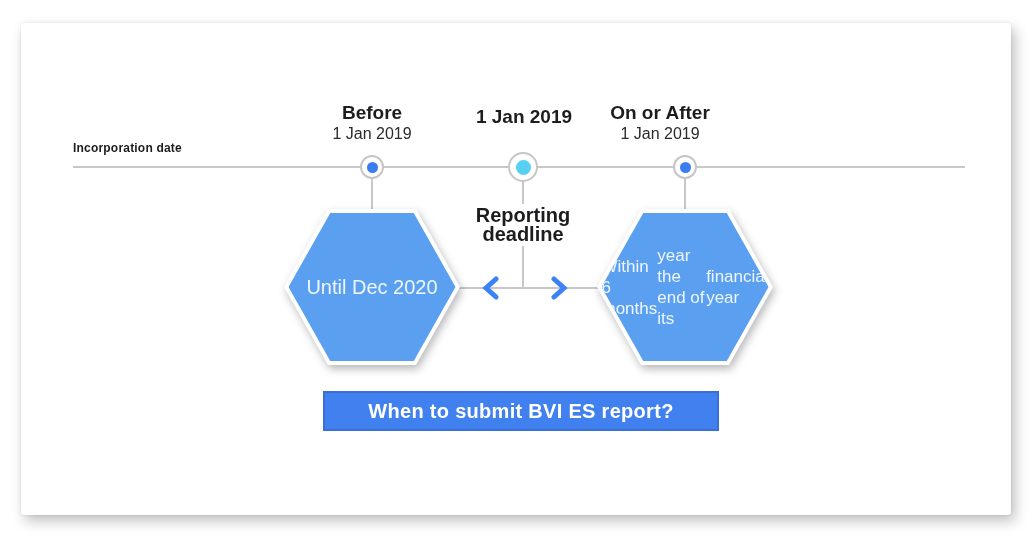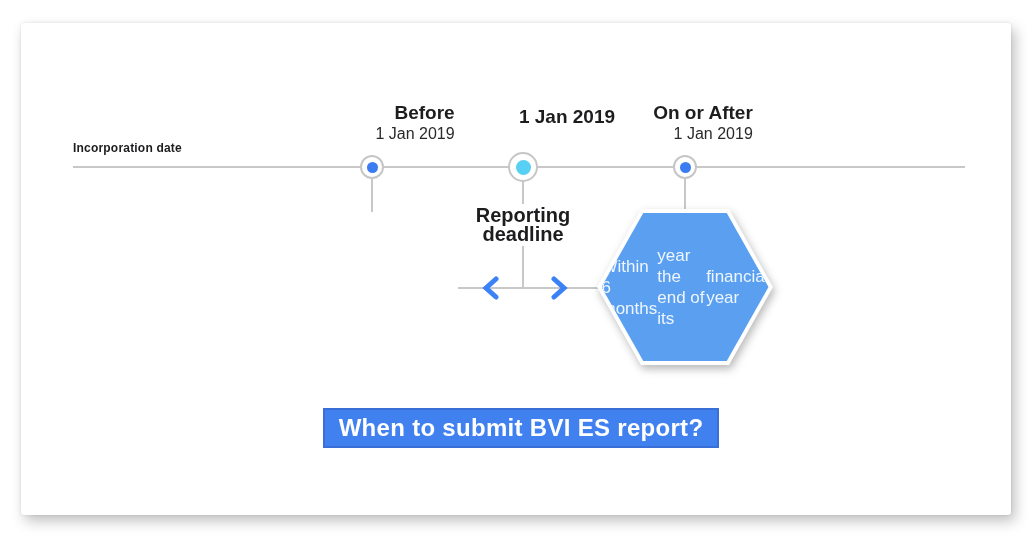--- a/index.html
+++ b/index.html
@@ -27,21 +27,21 @@
   }
   .marker .dot { border-radius:50%; }
   .marker-small { width:24px; height:24px; }
   .marker-small .dot { width:11px; height:11px; background:#3b7cf0; }
   .marker-large { width:30px; height:30px; }
   .marker-large .dot { width:15px; height:15px; background:#58d0f3; }
   .m-left  { left:360px; top:155px; }
   .m-mid   { left:508px; top:152px; }
   .m-right { left:673px; top:155px; }
 
-  .pt-label { position:absolute; transform:translateX(-50%); text-align:right; white-space:nowrap;margin-left:43px; }
+  .pt-label { position:absolute; transform:translateX(-50%); text-align:center; white-space:nowrap; }
   .pt-title { font-size:19px; line-height:22px; font-weight:700; color:#1d1d1f; }
   .pt-sub   { font-size:16px; line-height:19px; font-weight:400; color:#2a2a2c; }
   .lbl-before { left:372px; top:102px; }
   .lbl-mid    { left:524px; top:106px; }
   .lbl-after  { left:660px; top:102px; }
 
   
   .reporting {
     position:absolute; left:523px; top:204px; transform:translateX(-50%);
     background:#ffffff; padding:2px 8px; text-align:center; z-index:3;
@@ -65,24 +65,24 @@
     width:167px; height:148px; background:#5b9ff0;
     clip-path:polygon(25% 0, 75% 0, 100% 50%, 75% 100%, 25% 100%, 0 50%);
     display:flex; flex-direction:row; align-items:center; justify-content:center;
     color:#eef6ff;
   }
   .hex-text-lg { font-size:20px; font-weight:400; }
   .hex-line { font-size:17px; line-height:21px; font-weight:400; }
 
   
   .cta {
-    position:absolute; left:323px; top:408px; width:396px; height:40px;
+    position:absolute; left:323px; top:391px; width:396px; height:40px;
     background:#4080ef; border:2px solid #3a6fd8;
     display:flex; align-items:center; justify-content:center;
-    color:#ffffff; font-size:24px; font-weight:700; letter-spacing:0.3px;
+    color:#ffffff; font-size:20px; font-weight:700; letter-spacing:0.3px;
     cursor:pointer;
   }
 </style>
 </head>
 <body>
 
 <div class="stage">
   <div class="card"></div>
 
   <div class="axis-label">Incorporation date</div>
@@ -119,20 +119,27 @@
     <div>deadline</div>
   </div>
   <div class="connector"></div>
   <svg class="chevron chev-left" width="20" height="24" viewBox="0 0 20 24">
     <path d="M15 3 L5 12 L15 21" fill="none" stroke="#3b82f6" stroke-width="5" stroke-linecap="round" stroke-linejoin="miter"></path>
   </svg>
   <svg class="chevron chev-right" width="20" height="24" viewBox="0 0 20 24">
     <path d="M5 3 L15 12 L5 21" fill="none" stroke="#3b82f6" stroke-width="5" stroke-linecap="round" stroke-linejoin="miter"></path>
   </svg>
 
+  <div class="hex-wrap hex-left-wrap">
+    <div class="hex-white">
+      <div class="hex-blue">
+        <div class="hex-text-lg">Until Dec 2020</div>
+      </div>
+    </div>
+  </div>
   <div class="hex-wrap hex-right-wrap">
     <div class="hex-white">
       <div class="hex-blue">
         <div class="hex-line">Within 6 months</div>
         <div class="hex-line">year the end of its</div>
         <div class="hex-line">financial year</div>
       </div>
     </div>
   </div>
 

